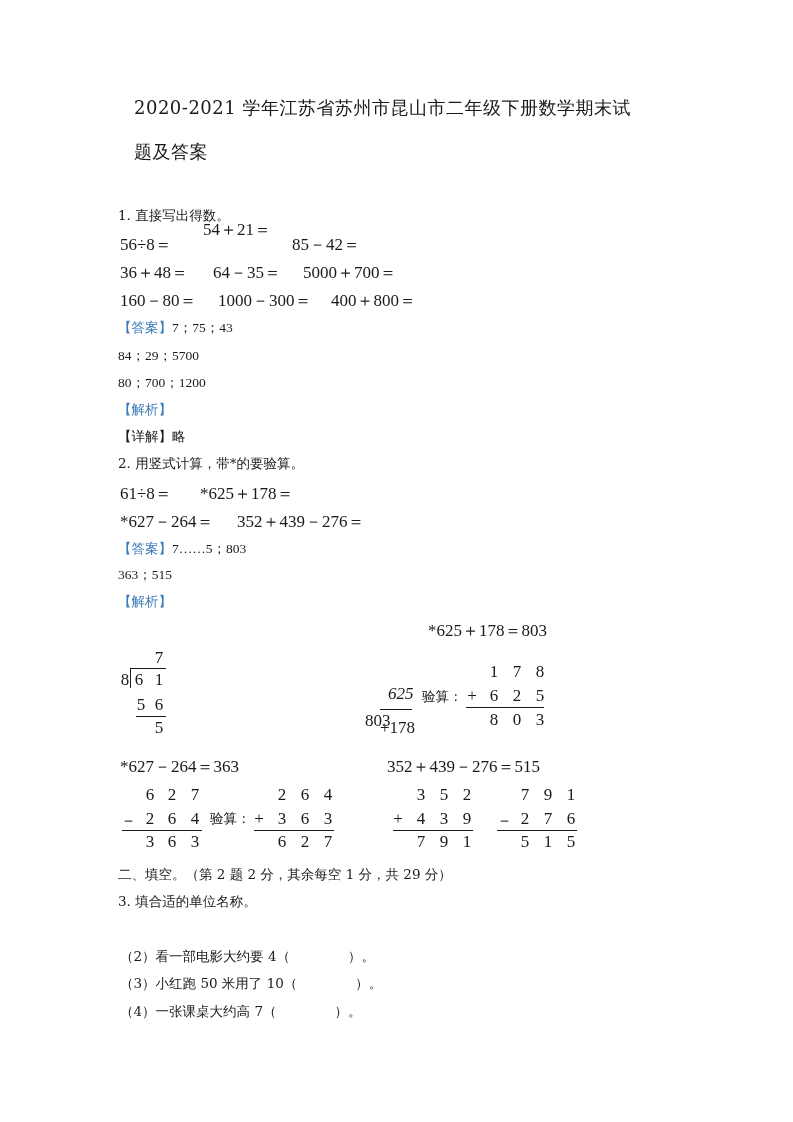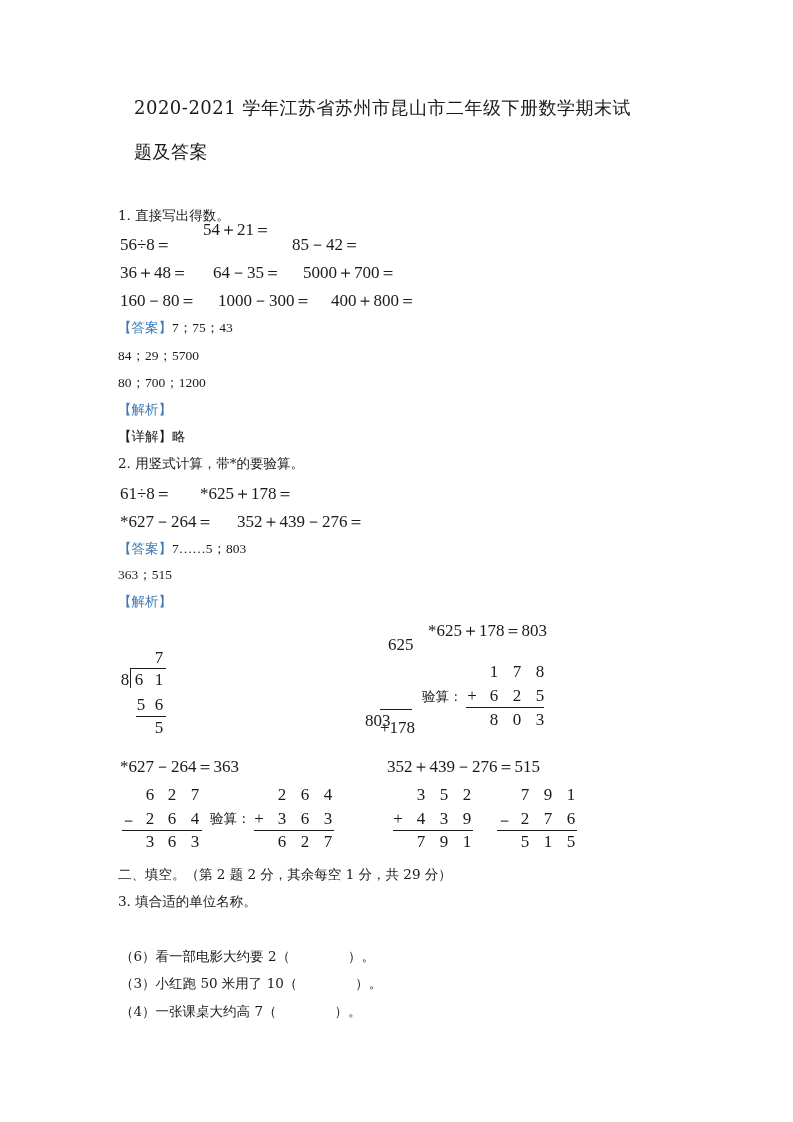--- a/index.html
+++ b/index.html
@@ -67,21 +67,21 @@
     <div class="vr" style="left:130px; top:668px; height:20px;"></div>
     <div class="cell" style="left:132px; top:670px;">6</div>
     <div class="cell" style="left:152px; top:670px;">1</div>
     <div class="cell" style="left:134px; top:695px;">5</div>
     <div class="cell" style="left:152px; top:695px;">6</div>
     <div class="hr" style="left:136px; top:716px; width:30px;"></div>
     <div class="cell" style="left:152px; top:718px;">5</div>
   </div>
 
   <div>
-    <div class="math" style="left:388px; top:635px;">625</div>
+    <div class="math" style="left:388px; top:684px;font-style:italic;">625</div>
     <div class="math" style="left:380px; top:718px;">+178</div>
     <div class="hr" style="left:380px; top:709px; width:32px;"></div>
     <div class="math" style="left:365px; top:711px;">803</div>
     <div class="small" style="position:absolute; left:422px; top:688px;">验算：</div>
   </div>
   <div>
     <div class="cell" style="left:487px; top:662px;">1</div>
     <div class="cell" style="left:510px; top:662px;">7</div>
     <div class="cell" style="left:533px; top:662px;">8</div>
     <div class="cell" style="left:465px; top:686px;">+</div>
@@ -148,21 +148,21 @@
     <div class="hr" style="left:497px; top:830px; width:80px;"></div>
     <div class="cell" style="left:518px; top:832px;">5</div>
     <div class="cell" style="left:541px; top:832px;">1</div>
     <div class="cell" style="left:564px; top:832px;">5</div>
   </div>
 
   <div class="line" style="top:866px;">二、填空。（第 2 题 2 分，其余每空 1 分，共 29 分）</div>
   <div class="line" style="top:893px;">3.  填合适的单位名称。</div>
 
   <div class="line" style="top:948px; left:120px;">
-    <span>（6）看一部电影大约要 2（</span><span style="display:inline-block; width:58px;"></span><span>）。</span>
+    <span>（2）看一部电影大约要 4（</span><span style="display:inline-block; width:58px;"></span><span>）。</span>
   </div>
   <div class="line" style="top:975px; left:120px;">
     <span>（3）小红跑 50 米用了 10（</span><span style="display:inline-block; width:58px;"></span><span>）。</span>
   </div>
   <div class="line" style="top:1003px; left:120px;">
     <span>（4）一张课桌大约高 7（</span><span style="display:inline-block; width:58px;"></span><span>）。</span>
   </div>
 
 </div>
 

